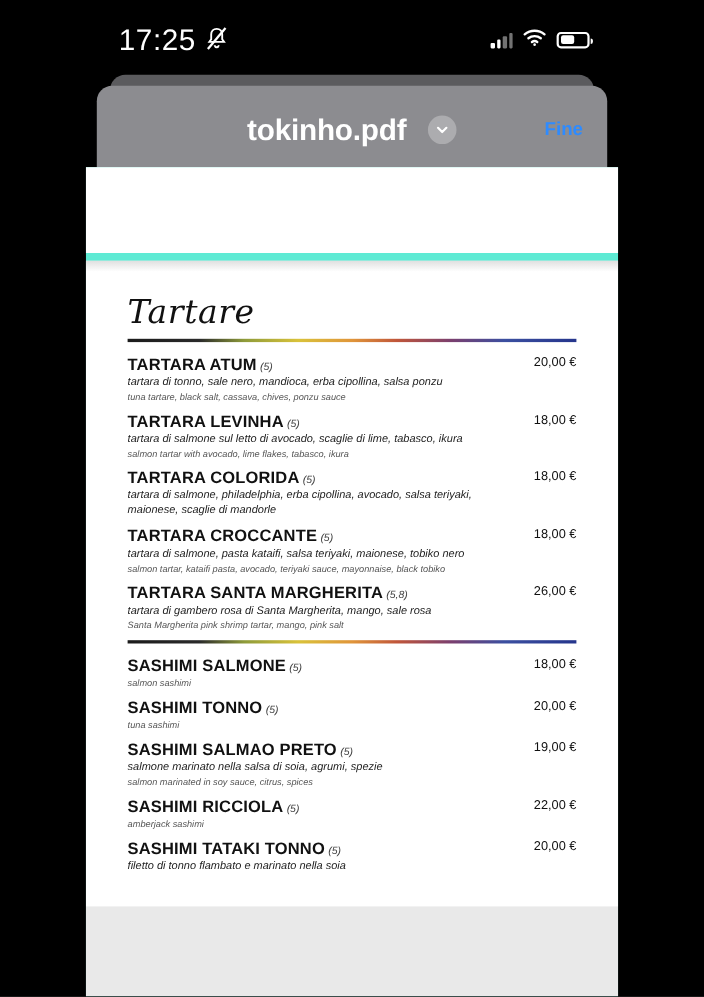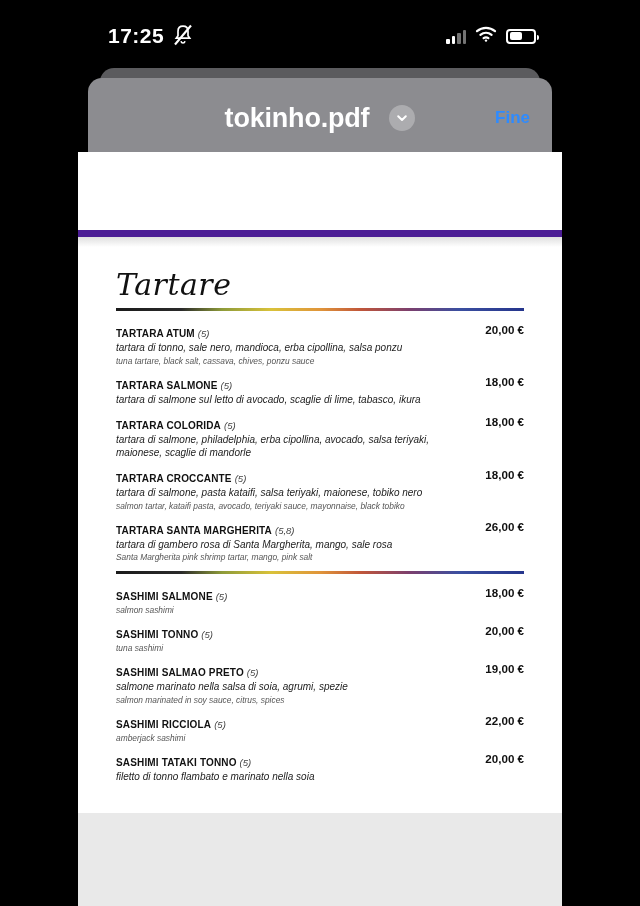--- a/index.html
+++ b/index.html
@@ -40,22 +40,22 @@
     justify-content: space-between;
     padding: 0 26px 0 30px;
     box-sizing: border-box;
   }
   .status-left {
     display: flex;
     align-items: center;
     gap: 8px;
   }
   .clock {
-    font-size: 21px;
-    font-weight: bold;
+    font-size: 27px;
+    font-weight: normal;
     letter-spacing: 0.5px;
   }
   .silent-icon {
     width: 22px;
     height: 26px;
     position: relative;
     display: inline-block;
   }
   .status-right {
     display: flex;
@@ -161,21 +161,21 @@
     font-weight: bold;
   }
 
   
   .sheet-body {
     position: absolute;
     left: 0;
     right: 0;
     top: 152px;
     bottom: 0;
-    background: #4c1d95;
+    background: #5eead4;
   }
   .white-strip {
     position: absolute;
     left: 0;
     right: 0;
     top: 0;
     height: 78px;
     background: #fff;
   }
   .doc-scroll {
@@ -230,21 +230,21 @@
       #8e9b3a 26%, #d9c23a 38%,
       #e0953a 50%, #c0563a 60%,
       #7b3f6e 72%, #3b4fa0 84%, #25358c 100%);
   }
   .item {
     margin-bottom: 9px;
     position: relative;
     padding-right: 70px;
   }
   .item-name {
-    font-size: 10px;
+    font-size: 15px;
     font-weight: bold;
     color: #111;
     letter-spacing: 0.15px;
     display: inline;
   }
   .allerg {
     font-size: 9.5px;
     font-style: italic;
     color: #444;
     margin-left: 3px;
@@ -262,21 +262,21 @@
     font-style: italic;
     line-height: 1.2;
     margin-top: 1px;
   }
   .price {
     position: absolute;
     right: 0;
     top: 0;
     font-size: 11.6px;
     color: #111;
-    font-weight: bold;
+    font-weight: normal;
   }
   .fade-top {
     position: absolute;
     left: 0; right: 0; top: 0;
     height: 10px;
     background: linear-gradient(to bottom, rgba(220,220,220,0.9), rgba(255,255,255,0));
     pointer-events: none;
   }
 </style>
 </head>
@@ -344,22 +344,23 @@
           <div class="rainbow"></div>
 
           <div class="item">
             <span class="item-name">TARTARA ATUM</span><span class="allerg">(5)</span>
             <div class="desc-it">tartara di tonno, sale nero, mandioca, erba cipollina, salsa ponzu</div>
             <div class="desc-en">tuna tartare, black salt, cassava, chives, ponzu sauce</div>
             <span class="price">20,00 €</span>
           </div>
 
           <div class="item">
-            <span class="item-name">TARTARA SALMONE</span><span class="allerg">(5)</span>
+            <span class="item-name">TARTARA LEVINHA</span><span class="allerg">(5)</span>
             <div class="desc-it">tartara di salmone sul letto di avocado, scaglie di lime, tabasco, ikura</div>
+            <div class="desc-en">salmon tartar with avocado, lime flakes, tabasco, ikura</div>
             <span class="price">18,00 €</span>
           </div>
 
           <div class="item">
             <span class="item-name">TARTARA COLORIDA</span><span class="allerg">(5)</span>
             <div class="desc-it">tartara di salmone, philadelphia, erba cipollina, avocado, salsa teriyaki, maionese, scaglie di mandorle</div>
             <span class="price">18,00 €</span>
           </div>
 
           <div class="item">

